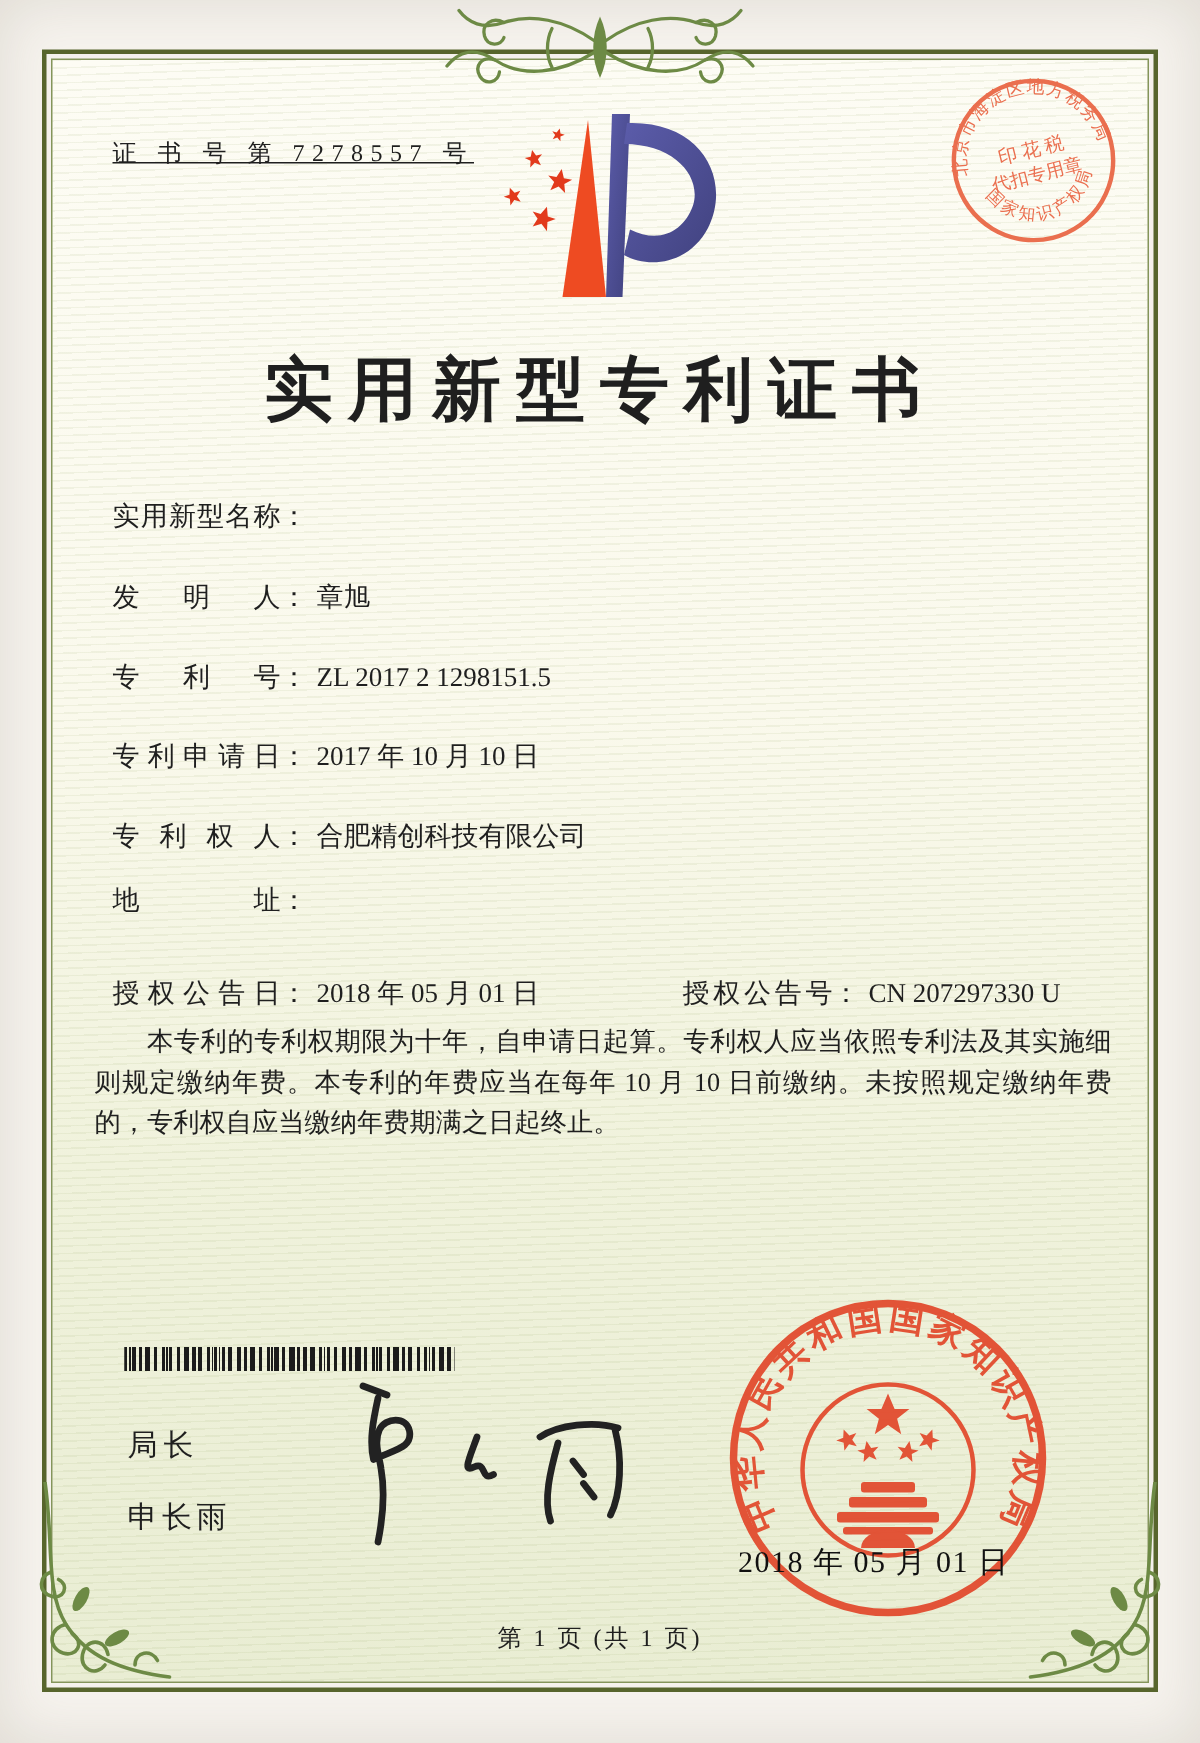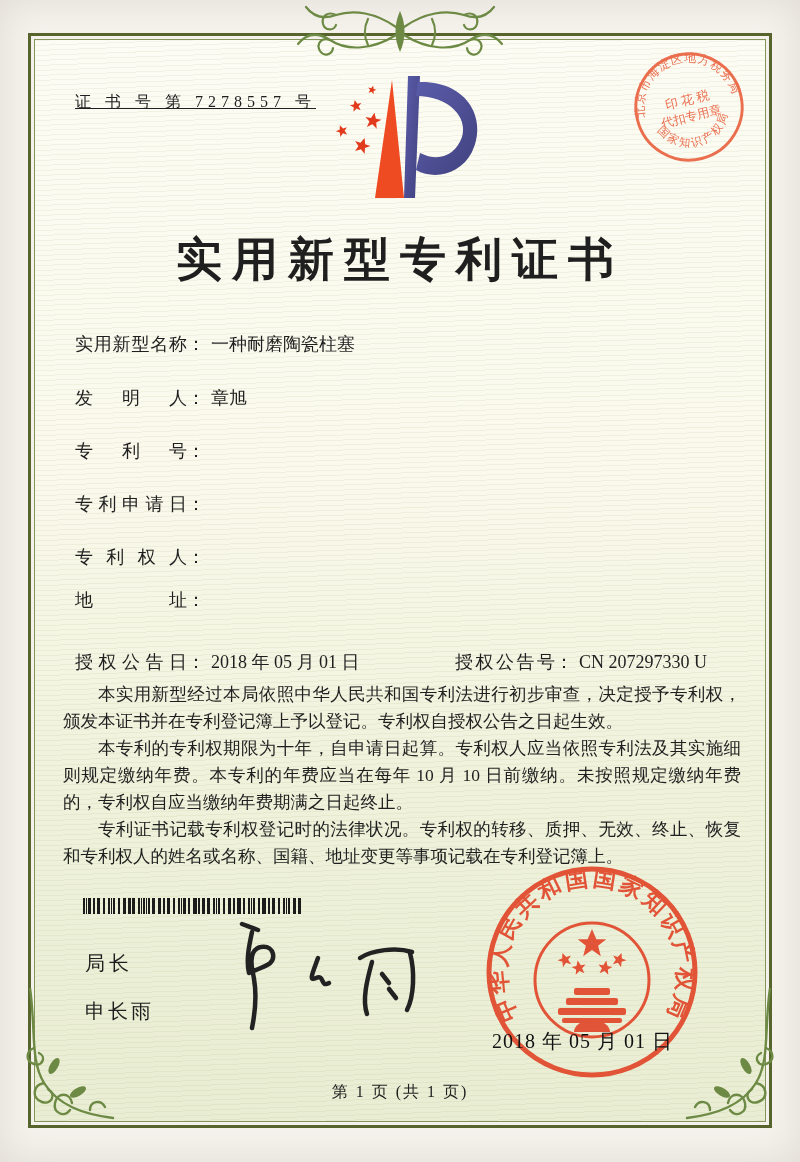--- a/index.html
+++ b/index.html
@@ -123,58 +123,58 @@
       <use href="#star" transform="translate(14,55) scale(0.62) rotate(-20)"></use>
       <use href="#star" transform="translate(34,70) scale(0.85) rotate(18)"></use>
     </g>
   </svg>
 
   <div class="abs title">实用新型专利证书</div>
 
   <div class="abs row" style="top:330px">
     <span class="flabel">实用新型名称</span>
       <span class="fcolon">：</span>
-    <span class="fvalue">一种耐磨陶瓷柱塞</span>
   </div>
   <div class="abs row" style="top:384px">
     <span class="flabel">发明人</span>
       <span class="fcolon">：</span>
     <span class="fvalue">章旭</span>
   </div>
   <div class="abs row" style="top:437px">
     <span class="flabel">专利号</span>
       <span class="fcolon">：</span>
+    <span class="fvalue">ZL 2017 2 1298151.5</span>
   </div>
   <div class="abs row" style="top:490px">
     <span class="flabel">专利申请日</span>
       <span class="fcolon">：</span>
+    <span class="fvalue">2017 年 10 月 10 日</span>
   </div>
   <div class="abs row" style="top:543px">
     <span class="flabel">专利权人</span>
       <span class="fcolon">：</span>
+    <span class="fvalue">合肥精创科技有限公司</span>
   </div>
   <div class="abs row" style="top:586px">
     <span class="flabel">地址</span>
       <span class="fcolon">：</span>
   </div>
   <div class="abs row" style="top:648px">
     <span class="flabel">授权公告日</span>
       <span class="fcolon">：</span>
     <span class="fvalue">2018 年 05 月 01 日</span>
   </div>
   <div class="abs row-inline" style="top:648px">
     <span class="flabel">授权公告号</span>
       <span class="fcolon">：</span>
     <span class="fvalue">CN 207297330 U</span>
   </div>
 
   <div class="abs paras">
-    <p>本实用新型经过本局依照中华人民共和国专利法进行初步审查，决定授予专利权，颁发本证书并在专利登记簿上予以登记。专利权自授权公告之日起生效。</p>
     <p>本专利的专利权期限为十年，自申请日起算。专利权人应当依照专利法及其实施细则规定缴纳年费。本专利的年费应当在每年 10 月 10 日前缴纳。未按照规定缴纳年费的，专利权自应当缴纳年费期满之日起终止。</p>
-    <p>专利证书记载专利权登记时的法律状况。专利权的转移、质押、无效、终止、恢复和专利权人的姓名或名称、国籍、地址变更等事项记载在专利登记簿上。</p>
   </div>
 
   <div class="abs barcode"></div>
 
   <div class="abs signer-title">局长</div>
   <div class="abs signer-name">申长雨</div>
 
   <svg class="abs sig-svg" width="224" height="122" viewBox="0 0 224 122">
     <g stroke="#222" fill="none" stroke-width="4.5" stroke-linecap="round" stroke-linejoin="round">
       <path d="M30,8 L46,14"></path>

